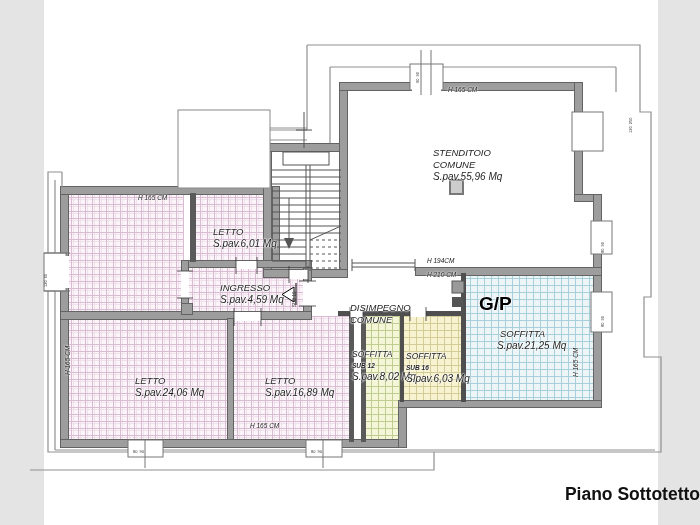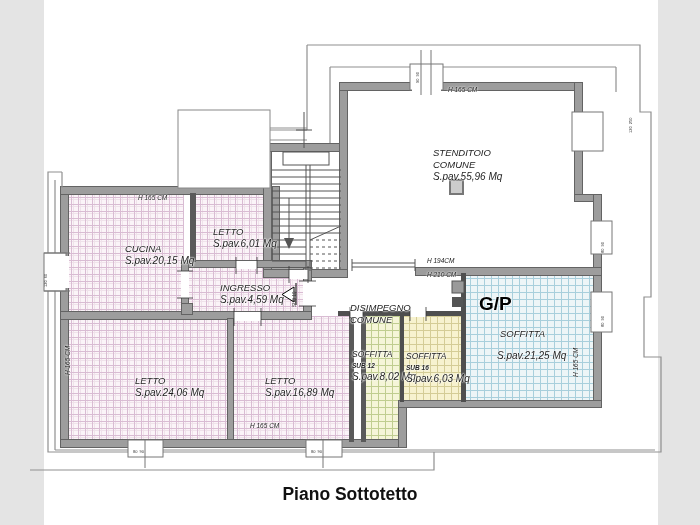--- a/index.html
+++ b/index.html
@@ -29,21 +29,21 @@
   .lbl{position:absolute;font-style:italic;color:#1c1c1c;font-size:9.5px;line-height:12px;white-space:nowrap;
        text-shadow:0 0 2px #fff,0 0 2px #fff,0 0 2px #fff;}
   .lbl .area{font-size:10px;}
   .lbl .sub{font-size:6.5px;font-weight:bold;}
   .hlbl{position:absolute;font-style:italic;color:#222;font-size:6.5px;white-space:nowrap;
         text-shadow:0 0 2px #fff,0 0 2px #fff;}
   .vtext{transform:rotate(-90deg);transform-origin:left bottom;}
   .tiny{position:absolute;font-size:4px;color:#333;white-space:nowrap;letter-spacing:0;}
   .tiny span{margin-right:2px;}
   .gp{position:absolute;font-weight:bold;font-size:19px;color:#000;text-shadow:0 0 2px #fff,0 0 3px #fff;margin-top:10px;}
-  #title{position:absolute;left:0;right:0;top:484px;text-align:center;font-weight:bold;font-size:17.5px;color:#111;}
+  #title{position:absolute;left:0;right:0;top:484px;text-align:right;font-weight:bold;font-size:17.5px;color:#111;}
   svg{position:absolute;left:0;top:0;pointer-events:none;}
 </style>
 </head>
 <body>
 
 <div id="stage">
   <div id="paper"></div>
 
   <div class="room tile-pink" style="left:64px;top:190px;width:120px;height:125px"></div>
   <div class="room tile-pink" style="left:193px;top:190px;width:114px;height:74px"></div>
@@ -189,24 +189,20 @@
       <polygon points="294,287 294,302 282,294.5" fill="#ffffff" stroke="#000000" stroke-width="1"></polygon>
       <line x1="296" y1="283" x2="296" y2="305" stroke="#000000" stroke-width="1"></line>
     </g>
     <g>
       <rect x="450" y="180" width="13" height="14" fill="#cccccc" stroke="#777777" stroke-width="2"></rect>
       <rect x="452" y="281" width="12" height="12" fill="#9a9a9a" stroke="#555555"></rect>
       <rect x="452" y="297" width="11" height="10" fill="#555555"></rect>
     </g>
   </svg>
 
-  <div class="lbl" style="left:125px;top:243px">
-    <div>CUCINA</div>
-      <div class="area">S.pav.20,15 Mq</div>
-  </div>
   <div class="lbl" style="left:213px;top:226px">
     <div>LETTO</div>
       <div class="area">S.pav.6,01 Mq</div>
   </div>
   <div class="lbl" style="left:220px;top:282px">
     <div>INGRESSO</div>
       <div class="area">S.pav.4,59 Mq</div>
   </div>
   <div class="lbl" style="left:433px;top:147px">
     <div>STENDITOIO</div>
@@ -231,21 +227,21 @@
     <div class="area">S.pav.8,02 Mq</div>
   </div>
   <div class="lbl" style="left:406px;top:351px;line-height:11px">
     <div style="font-size:8.5px">SOFFITTA</div>
     <div class="sub">SUB 16</div>
     <div class="area">S.pav.6,03 Mq</div>
   </div>
   <div class="gp" style="left:479px;top:283px">G/P</div>
   <div class="lbl" style="left:500px;top:328px">
     <div>SOFFITTA</div>
-    <div class="area" style="margin-top:10px;margin-left:-3px">S.pav.21,25 Mq</div>
+    <div class="area" style="margin-left:-3px">S.pav.21,25 Mq</div>
   </div>
 
   <div class="hlbl" style="left:138px;top:194px">H 165 CM</div>
   <div class="hlbl" style="left:448px;top:86px">H 165 CM</div>
   <div class="hlbl" style="left:250px;top:422px">H 165 CM</div>
   <div class="hlbl vtext" style="left:71px;top:368px">H 165 CM</div>
   <div class="hlbl vtext" style="left:579px;top:370px">H 165 CM</div>
   <div class="hlbl" style="left:427px;top:257px">H 194CM</div>
   <div class="hlbl" style="left:427px;top:271px">H 210 CM</div>
   <div class="tiny vtext" style="left:297px;top:302px;font-size:4.5px">SUB 10</div>

